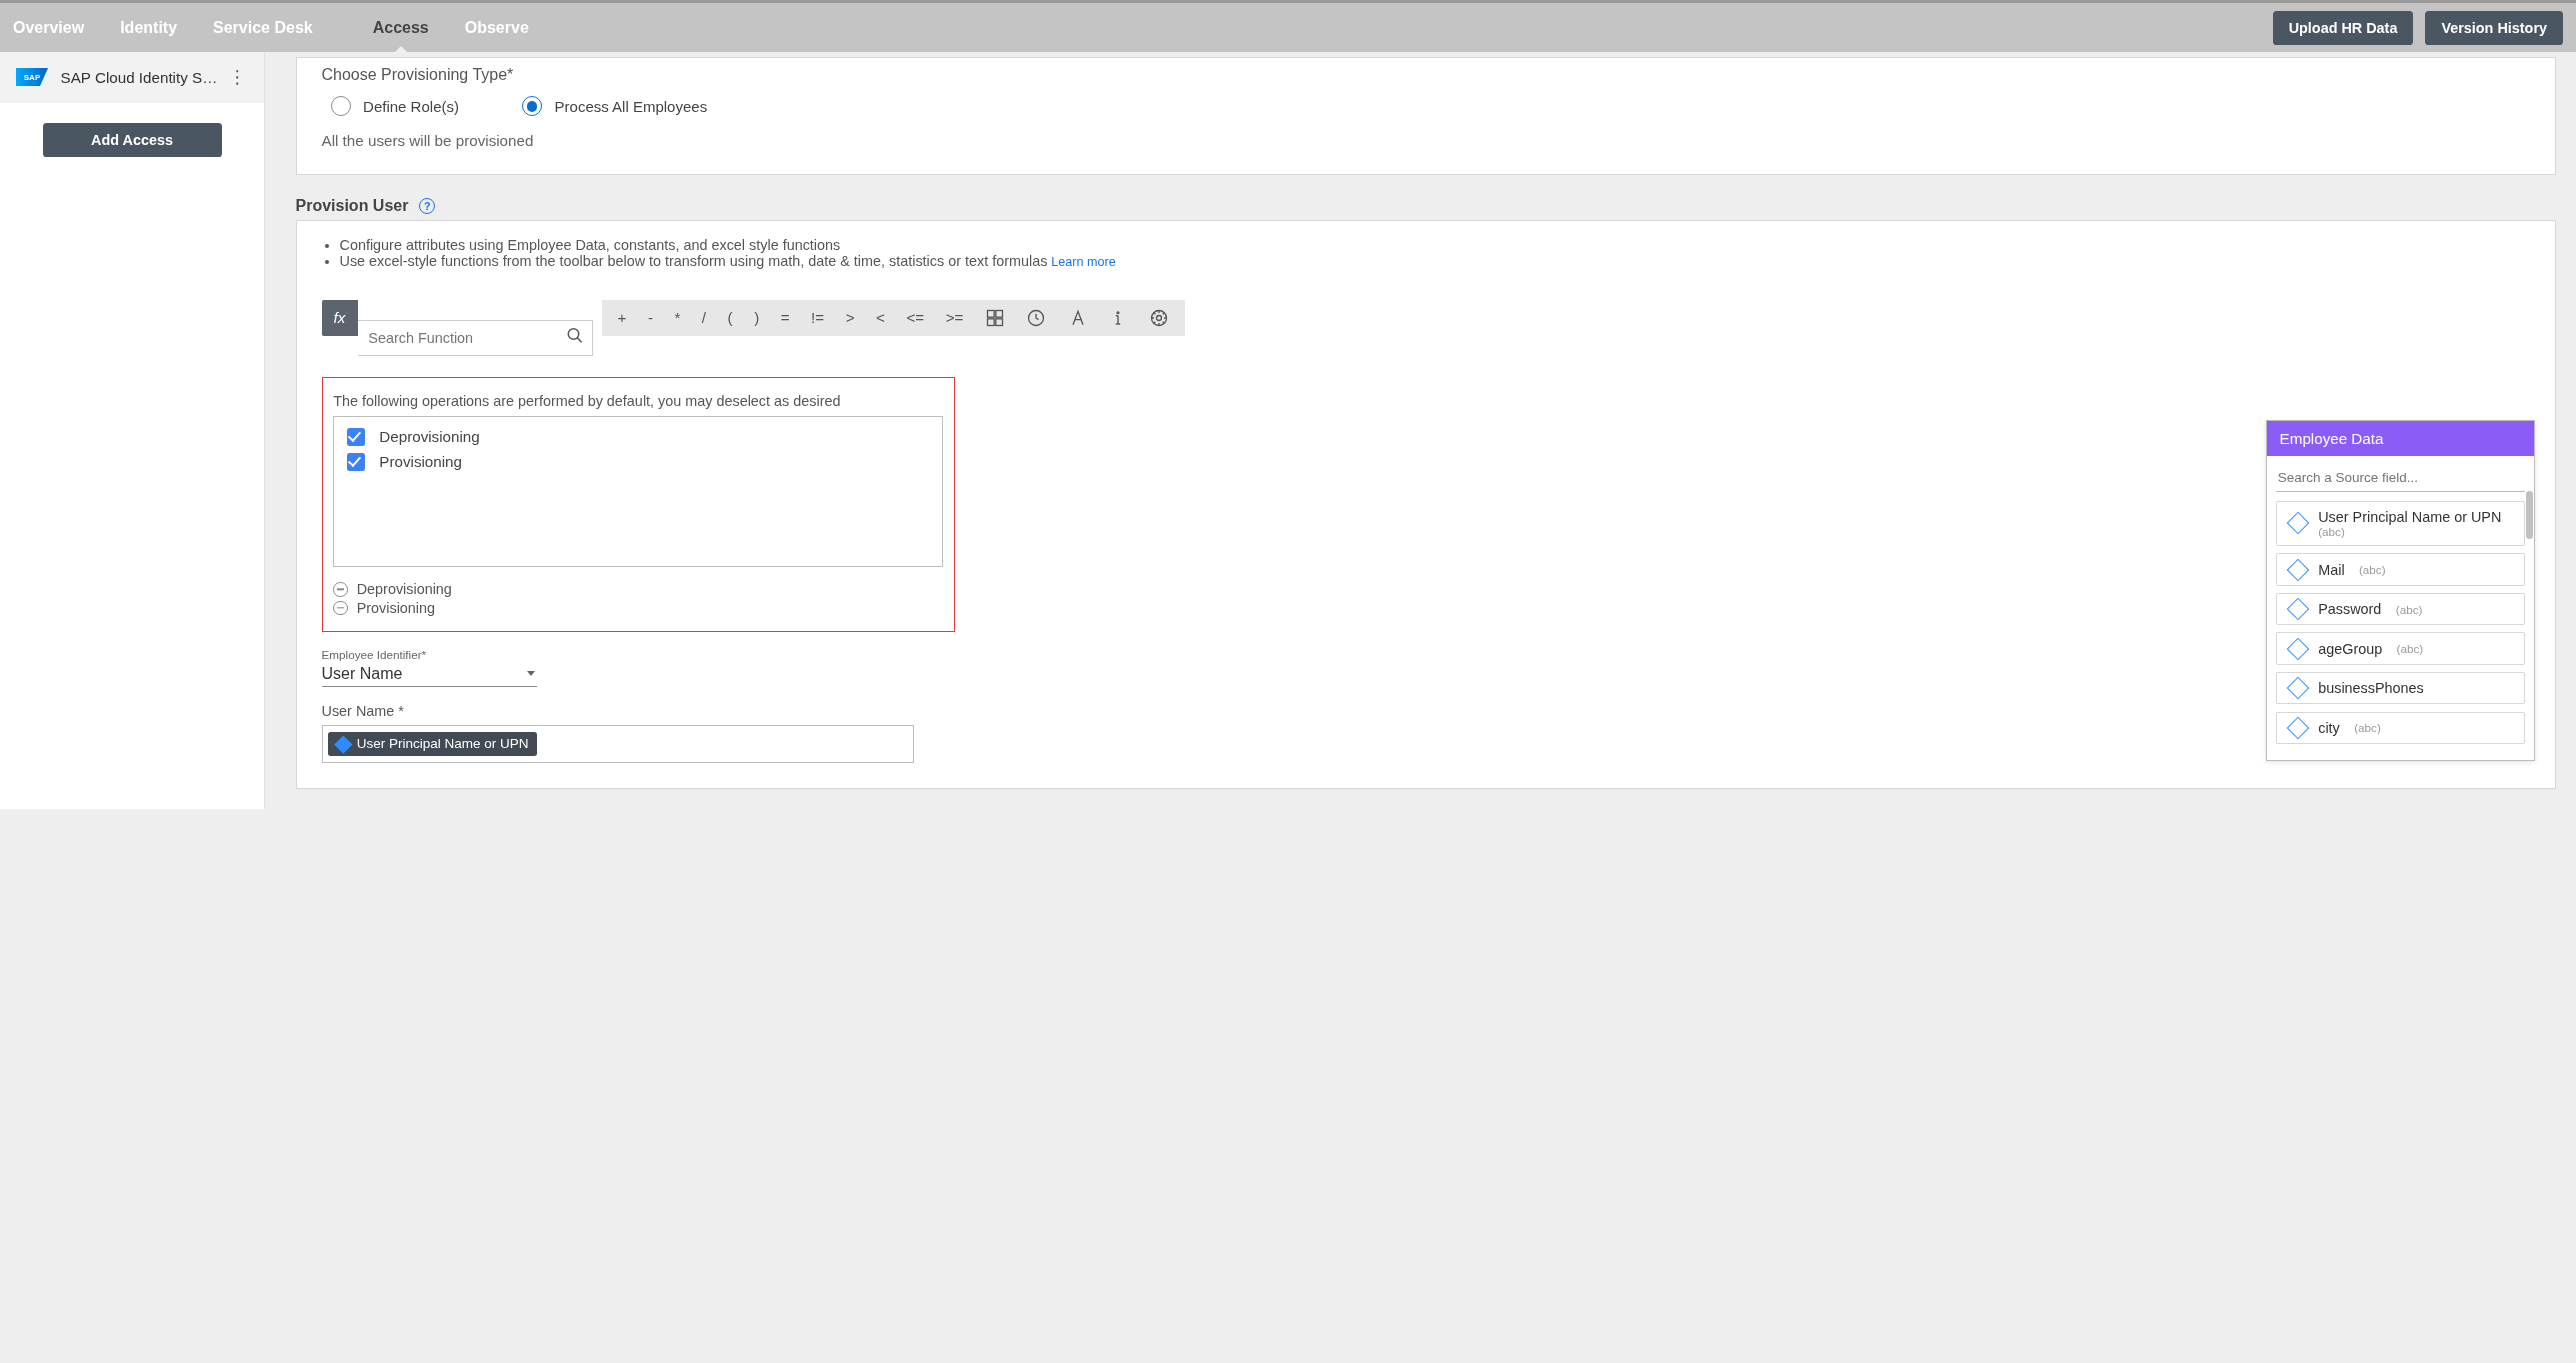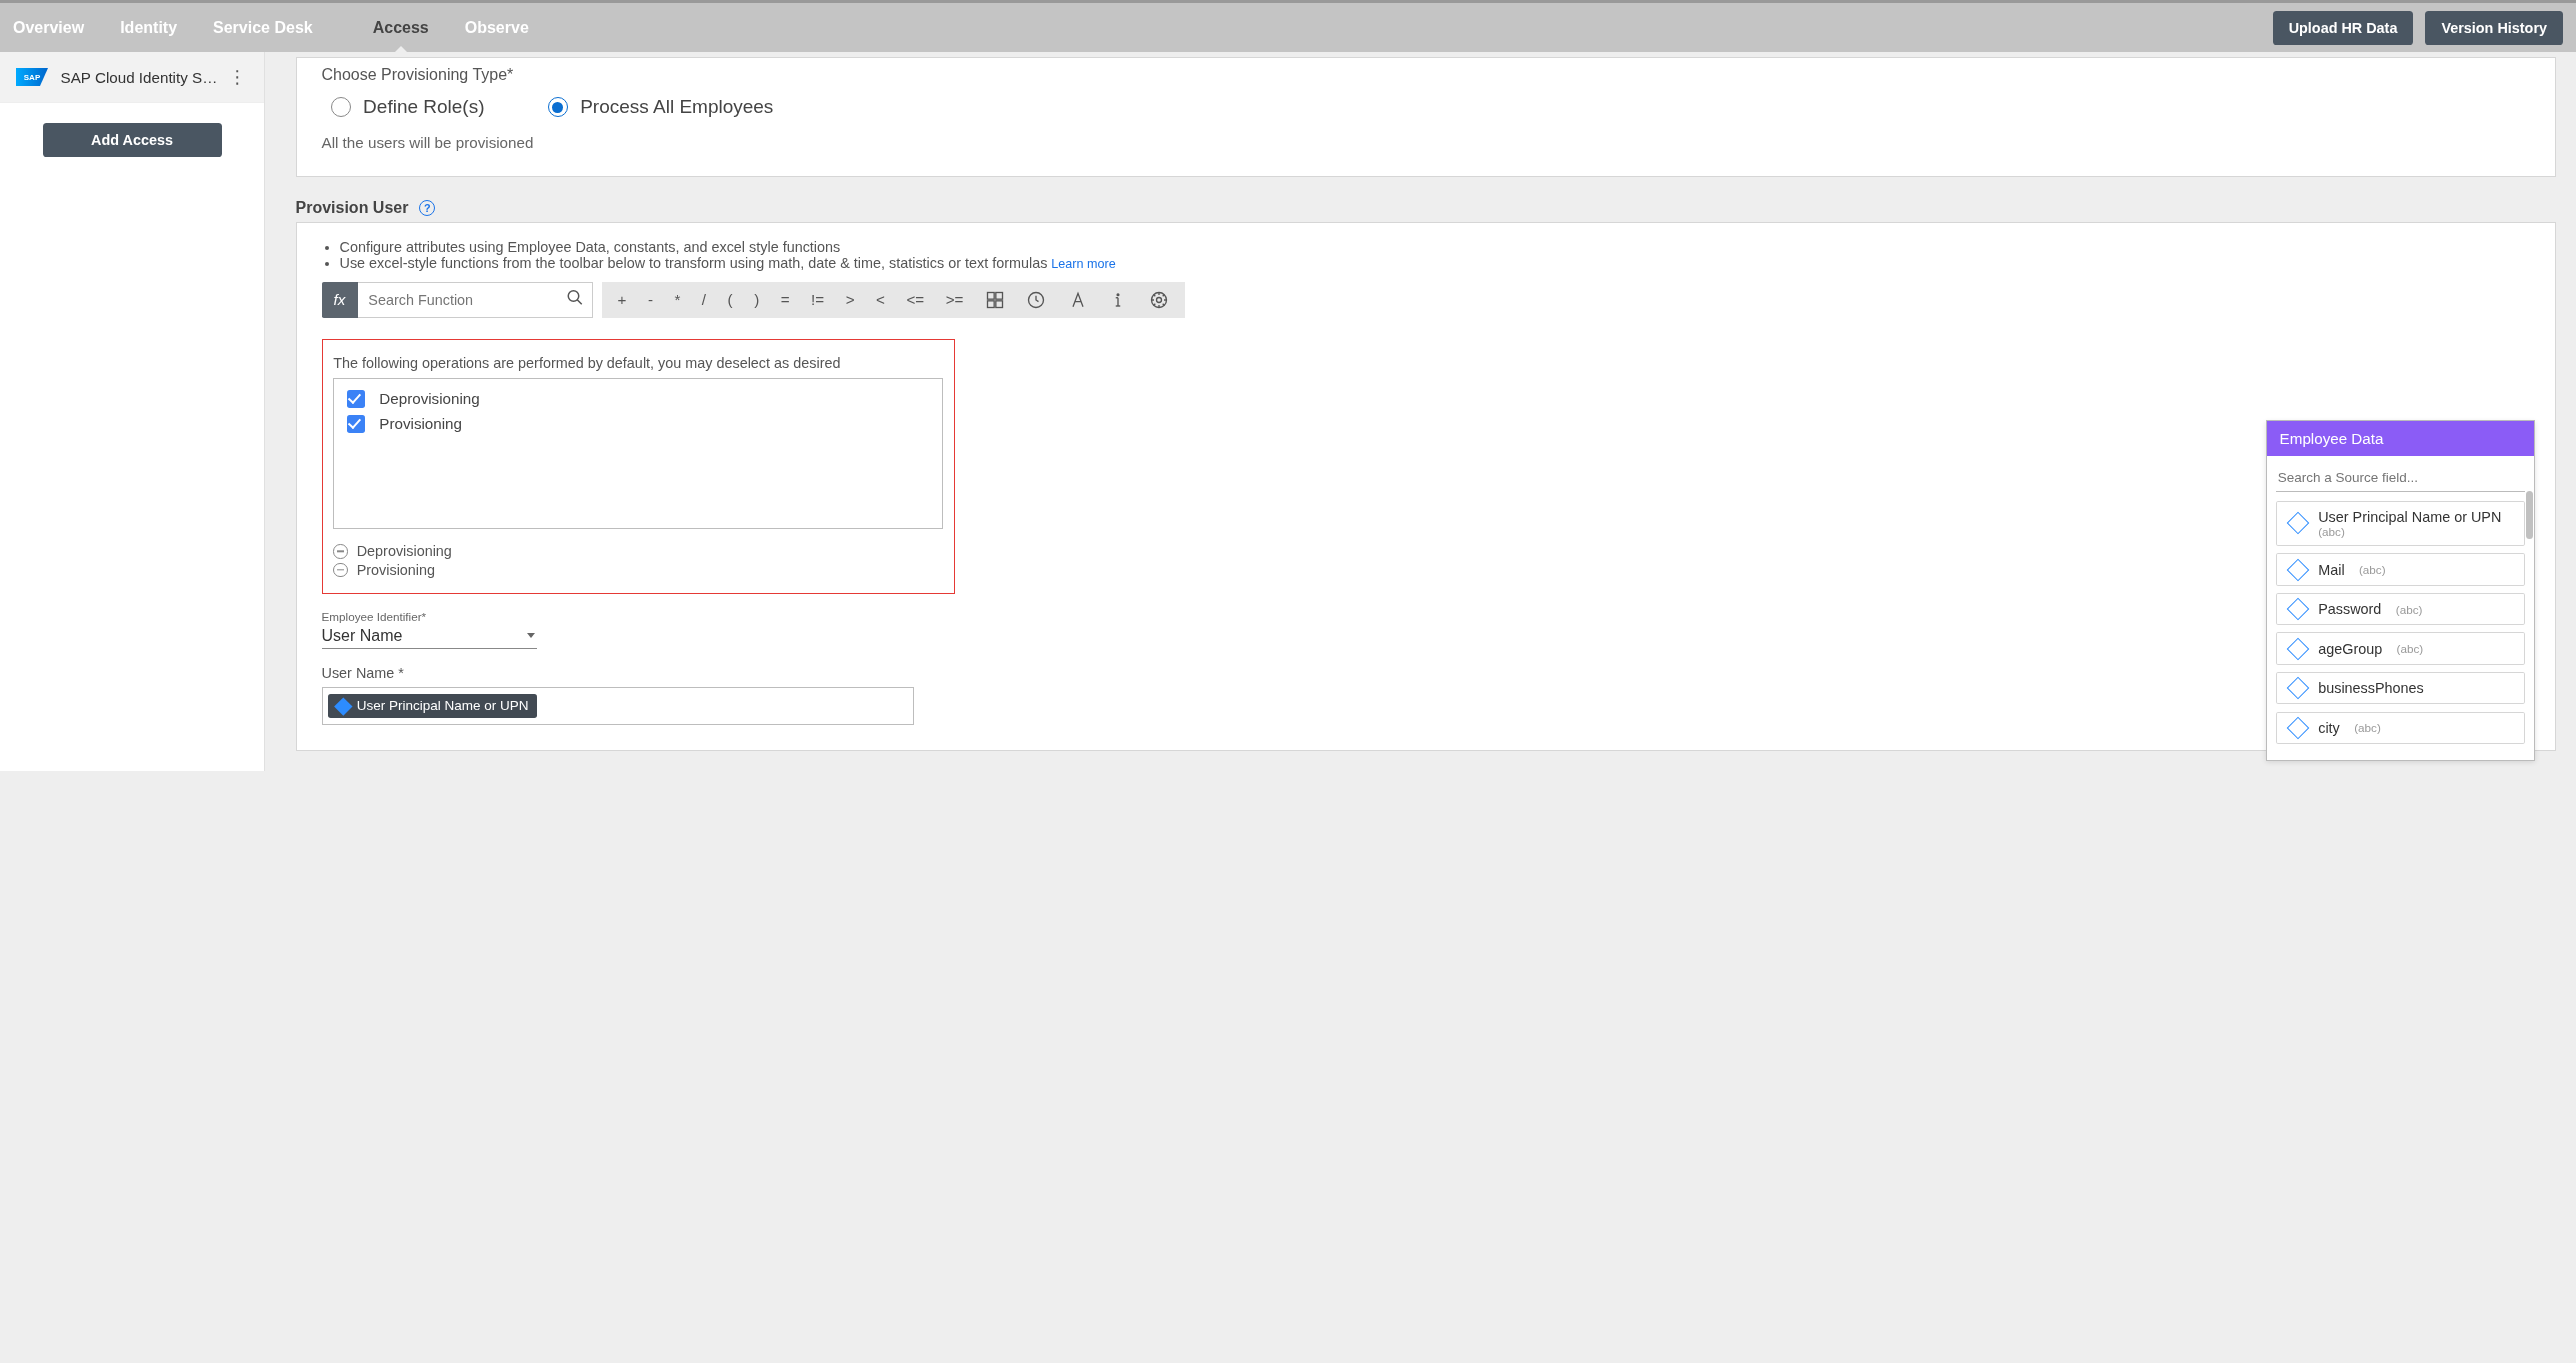--- a/index.html
+++ b/index.html
@@ -21,33 +21,33 @@
 .kebab { width:21.5px; color:#555; font-size:18px; line-height:1; text-align:center; cursor:pointer; }
 .add-access { margin:20px auto 0; display:block; width:179px; }
 
 .main { flex:1; padding:0 0 0 0; }
 .card { background:#fff; border:0.9px solid #d6d6d6; margin:5.4px 20px 20px 30.5px; padding:16px 25px 25px 25px; border-radius:0; }
 .sect-title { font-size:16px; color:#444; margin:21.5px 0 5.4px 30.5px; font-weight:600; display:flex; align-items:center; gap:10.8px; }
 .help-circle { width:16px; height:16px; border:1.8px solid #1a73e8; border-radius:50%; color:#1a73e8; font-size:10.8px; display:inline-flex; align-items:center; justify-content:center; font-weight:700; }
 
 .label-md { font-size:16px; color:#555; margin-bottom:12.6px; }
 .radio-row { display:flex; gap:63px; margin:5.4px 0 16px 9px; align-items:center; }
-.radio-opt { display:flex; align-items:center; gap:12.6px; font-size:19px; color:#444; }
+.radio-opt { display:flex; align-items:center; gap:12.6px; font-size:15px; color:#444; }
 .radio-outer { width:20px; height:20px; border:1.8px solid #888; border-radius:50%; display:inline-flex; align-items:center; justify-content:center; }
 .radio-opt.sel .radio-outer { border-color:#0a6ed1; }
 .radio-inner { width:10.8px; height:10.8px; border-radius:50%; background:#0a6ed1; }
 .hint { color:#666; font-size:15.2px; margin-left:0; }
 
 .info-card { }
 .info-card ul { list-style:disc; margin:0 0 10.8px 18px; color:#555; font-size:14.4px; }
 .learn-more { color:#1a73e8; font-size:12.6px; cursor:pointer; }
 
 .fx-bar { display:flex; align-items:center; gap:0; margin-top:7.2px; }
 .fx-label { width:36px; height:36px; background:#5c656e; color:#fff; display:flex; align-items:center; justify-content:center; font-style:italic; font-size:15.2px; border-radius:1.8px 0 0 1.8px; }
-.fx-search-wrap { position:relative; }
+.fx-search-wrap { position:relative;margin-top:40px; }
 .fx-search { width:235px; height:36px; border:0.9px solid #ccc; border-left:0; padding:0 36px 0 10.8px; font-size:14.4px; }
 .fx-search-icon { position:absolute; right:9px; top:50%; transform:translateY(-50%); font-size:18px; color:#555; }
 .op-strip { height:36px; background:#e7e7e7; display:flex; align-items:center; gap:21.5px; padding:0 16px; margin-left:9px; color:#555; font-size:15.2px; }
 .op-strip .tool { cursor:pointer; display:inline-flex; }
 
 .redbox { border:1.8px solid #e53935; padding:14.4px 10.8px 12.6px 10.8px; margin-top:21.5px; width:633px; }
 .redbox-desc { color:#555; font-size:14.4px; margin-bottom:7.2px; }
 .check-area { border:0.9px solid #bdbdbd; min-height:151px; padding:10.8px 12.6px; }
 .check-row { display:flex; align-items:center; gap:14.4px; font-size:15.2px; color:#444; margin-bottom:7.2px; }
 .chk { width:18px; height:18px; background:#3b82f6; border-radius:2.7px; position:relative; }

